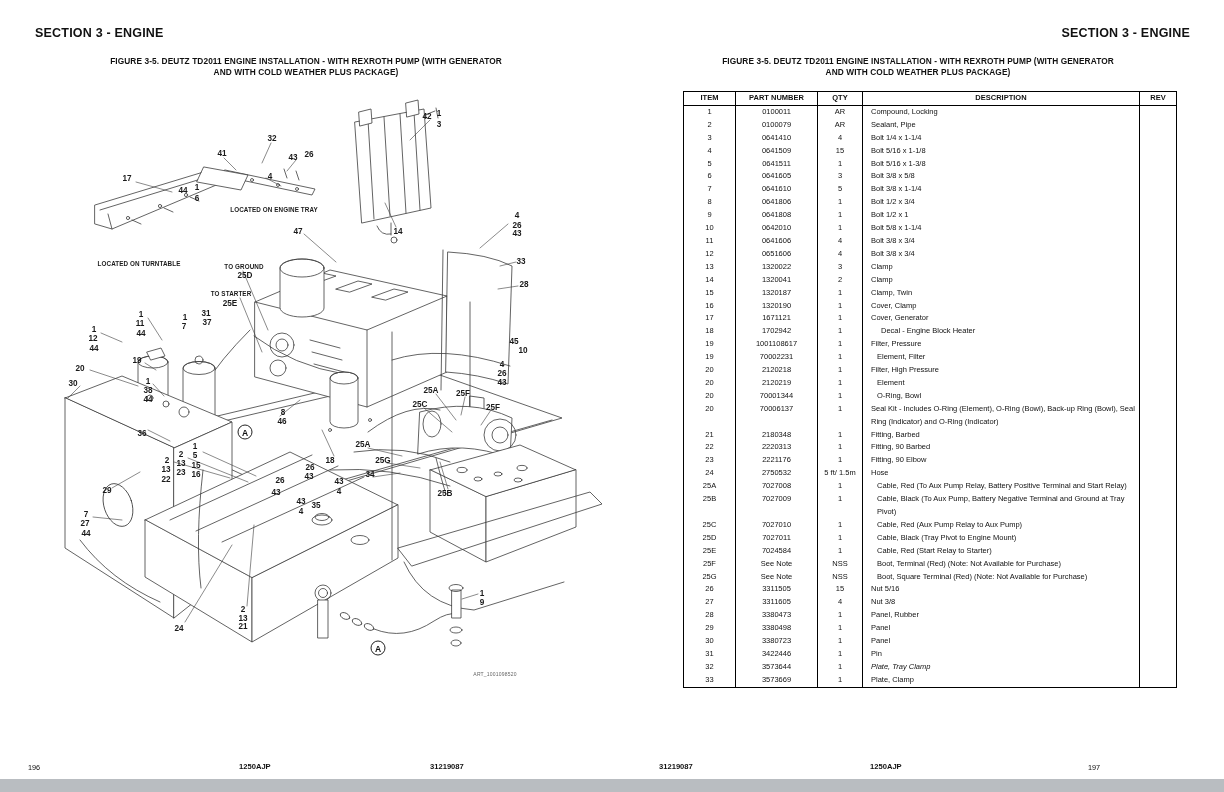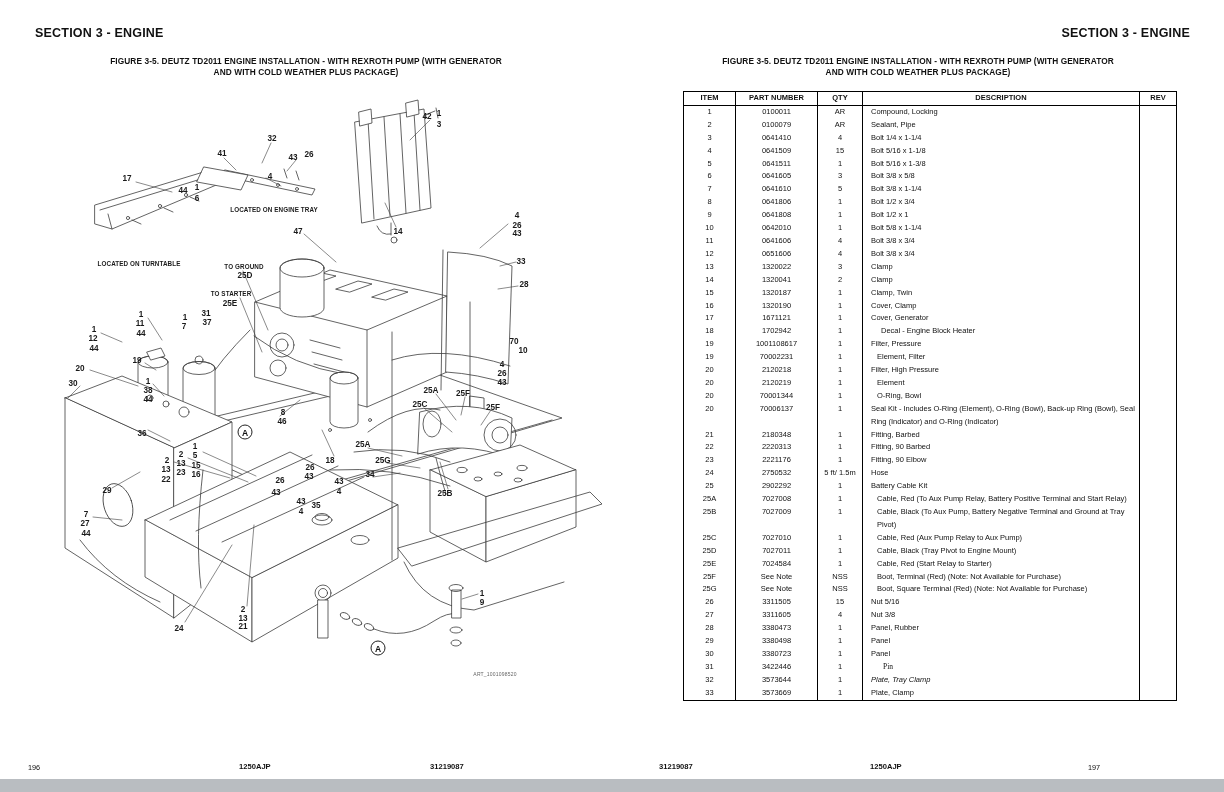--- a/index.html
+++ b/index.html
@@ -187,21 +187,21 @@
           <div class="callout" style="left: 427px; top: 116px;">42</div>
           <div class="callout" style="left: 439px; top: 113px;">1</div>
           <div class="callout" style="left: 439px; top: 124px;">3</div>
           <div class="callout" style="left: 398px; top: 231px;">14</div>
           <div class="callout" style="left: 298px; top: 231px;">47</div>
           <div class="callout" style="left: 517px; top: 215px;">4</div>
           <div class="callout" style="left: 517px; top: 225px;">26</div>
           <div class="callout" style="left: 517px; top: 233px;">43</div>
           <div class="callout" style="left: 521px; top: 261px;">33</div>
           <div class="callout" style="left: 524px; top: 284px;">28</div>
-          <div class="callout" style="left: 514px; top: 341px;">70</div>
+          <div class="callout" style="left: 514px; top: 341px;">45</div>
           <div class="callout" style="left: 523px; top: 350px;">10</div>
           <div class="callout" style="left: 502px; top: 364px;">4</div>
           <div class="callout" style="left: 502px; top: 373px;">26</div>
           <div class="callout" style="left: 502px; top: 382px;">43</div>
           <div class="callout" style="left: 94px; top: 329px;">1</div>
           <div class="callout" style="left: 93px; top: 338px;">12</div>
           <div class="callout" style="left: 94px; top: 348px;">44</div>
           <div class="callout" style="left: 141px; top: 314px;">1</div>
           <div class="callout" style="left: 140px; top: 323px;">11</div>
           <div class="callout" style="left: 141px; top: 333px;">44</div>
@@ -487,27 +487,20 @@
               <td class="ctr"></td>
             </tr>
             <tr>
               <td class="ctr">24</td>
               <td class="ctr">2750532</td>
               <td class="ctr">5 ft/ 1.5m</td>
               <td class="desc" style="padding-left: 8px;">Hose</td>
               <td class="ctr"></td>
             </tr>
             <tr>
-              <td class="ctr">25</td>
-              <td class="ctr">2902292</td>
-              <td class="ctr">1</td>
-              <td class="desc" style="padding-left: 8px;">Battery Cable Kit</td>
-              <td class="ctr"></td>
-            </tr>
-            <tr>
               <td class="ctr">25A</td>
               <td class="ctr">7027008</td>
               <td class="ctr">1</td>
               <td class="desc" style="padding-left: 14px;">Cable, Red (To Aux Pump Relay, Battery Positive Terminal and Start Relay)</td>
               <td class="ctr"></td>
             </tr>
             <tr>
               <td class="ctr">25B</td>
               <td class="ctr">7027009</td>
               <td class="ctr">1</td>
@@ -581,21 +574,21 @@
               <td class="ctr">30</td>
               <td class="ctr">3380723</td>
               <td class="ctr">1</td>
               <td class="desc" style="padding-left: 8px;">Panel</td>
               <td class="ctr"></td>
             </tr>
             <tr>
               <td class="ctr">31</td>
               <td class="ctr">3422446</td>
               <td class="ctr">1</td>
-              <td class="desc" style="padding-left: 20px; font-family: Liberation Serif, serif;">Pin</td>
+              <td class="desc" style="padding-left: 8px;">Pin</td>
               <td class="ctr"></td>
             </tr>
             <tr>
               <td class="ctr">32</td>
               <td class="ctr">3573644</td>
               <td class="ctr">1</td>
               <td class="desc" style="padding-left: 8px; font-style: italic;">Plate, Tray Clamp</td>
               <td class="ctr"></td>
             </tr>
             <tr>

